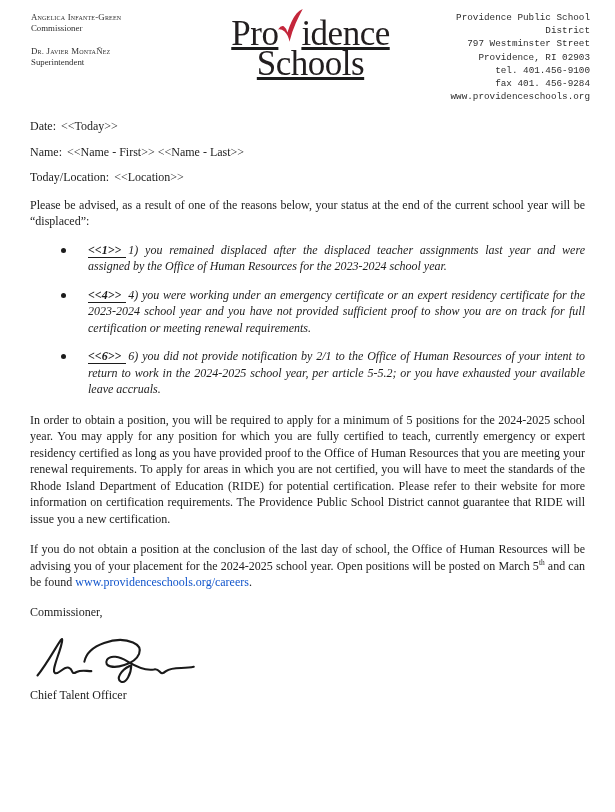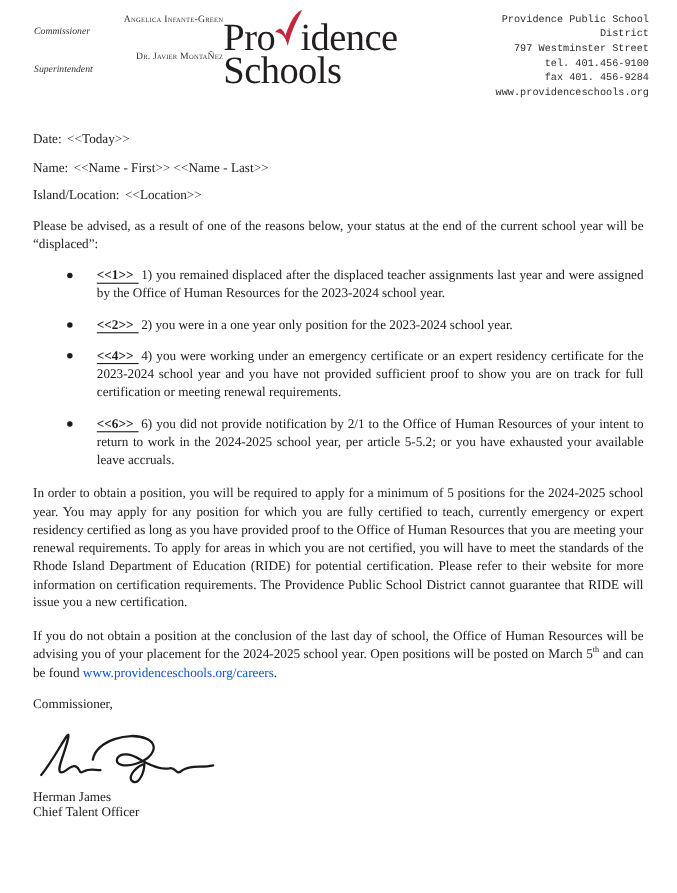--- a/index.html
+++ b/index.html
@@ -23,30 +23,29 @@
   .lh-left {
     width: 172px;
     font-size: 8.8px;
     line-height: 10.5px;
     color: #2e2e2e;
     padding-top: 3px;
   }
   .lh-left .sc {
     font-variant: small-caps;
     letter-spacing: 0.2px;
-    text-align: right;
   }
   .lh-left .role {
-    font-style: italic;
     margin-bottom: 13px;
   }
   .lh-logo {
     flex: 1;
-    text-align: left;
+    text-align: center;
     padding-top: 2px;
+    text-decoration: underline;
   }
   .logo-line1, .logo-line2 {
     font-family: "Liberation Serif", serif;
     color: #221e1f;
     font-size: 35px;
     line-height: 30px;
     letter-spacing: -0.5px;
     white-space: nowrap;
   }
   .logo-check {
@@ -77,20 +76,21 @@
   .meta-block { margin-top: 14px; }
   .meta-line { margin: 0 0 9px 0; }
   .meta-line .label { margin-right: 5px; }
 
   .intro { margin-top: 11px; text-align: justify; }
 
   ul.reasons {
     list-style: none;
     margin: 12px 0 0 0;
     padding: 0;
+    font-style: italic;
   }
   ul.reasons li {
     position: relative;
     padding-left: 58px;
     margin-bottom: 12px;
     text-align: justify;
   }
   ul.reasons li .dot {
     position: absolute;
     left: 31px;
@@ -140,39 +140,39 @@
   <div class="lh-logo">
     <div class="logo-line1"><span>Pro</span><span class="logo-check"><svg viewBox="0 0 100 110" width="26" height="34" preserveAspectRatio="none">
             <path d="M4,66 Q16,52 26,56 Q36,62 40,76 Q56,34 76,14 Q86,4 99,0 Q85,22 72,46 Q58,72 48,106 Q43,84 29,73 Q17,64 4,66 Z" fill="#c4263b"></path>
           </svg></span><span>idence</span></div>
     <div class="logo-line2">Schools</div>
   </div>
 
   <div class="lh-right">
     <div>Providence Public School District</div>
     <div>797 Westminster Street</div>
+    <div>Providence, RI  02903</div>
     <div>tel. 401.456-9100</div>
     <div>fax 401. 456-9284</div>
     <div>www.providenceschools.org</div>
   </div>
 </div>
 
 <div class="page-body">
 
   <div class="meta-block">
     <p class="meta-line"><span class="label">Date:</span><span>&lt;&lt;Today&gt;&gt;</span></p>
     <p class="meta-line"><span class="label">Name:</span><span>&lt;&lt;Name - First&gt;&gt; &lt;&lt;Name - Last&gt;&gt;</span></p>
-    <p class="meta-line"><span class="label">Island/Location:</span><span>&lt;&lt;Location&gt;&gt;</span></p>
+    <p class="meta-line"><span class="label">Today/Location:</span><span>&lt;&lt;Location&gt;&gt;</span></p>
   </div>
 
   <p class="intro">Please be advised, as a result of one of the reasons below, your status at the end of the current school year will be “displaced”:</p>
 
   <ul class="reasons">
     <li><span class="dot"></span><span class="token">&lt;&lt;1&gt;&gt;</span><span>1) you remained displaced after the displaced teacher assignments last year and were assigned by the Office of Human Resources for the 2023-2024 school year.</span></li>
-    <li><span class="dot"></span><span class="token">&lt;&lt;2&gt;&gt;</span><span>2) you were in a one year only position for the 2023-2024 school year.</span></li>
     <li><span class="dot"></span><span class="token">&lt;&lt;4&gt;&gt;</span><span>4) you were working under an emergency certificate or an expert residency certificate for the 2023-2024 school year and you have not provided sufficient proof to show you are on track for full certification or meeting renewal requirements.</span></li>
     <li><span class="dot"></span><span class="token">&lt;&lt;6&gt;&gt;</span><span>6) you did not provide notification by 2/1 to the Office of Human Resources of your intent to return to work in the 2024-2025 school year, per article 5-5.2; or you have exhausted your available leave accruals.</span></li>
   </ul>
 
   <p class="para">In order to obtain a position, you will be required to apply for a minimum of 5 positions for the 2024-2025 school year.  You may apply for any position for which you are fully certified to teach, currently emergency or expert residency certified as long as you have provided proof to the Office of Human Resources that you are meeting your renewal requirements. To apply for areas in which you are not certified, you will have to meet the standards of the Rhode Island Department of Education (RIDE) for potential certification.  Please refer to their website for more information on certification requirements.  The Providence Public School District cannot guarantee that RIDE will issue you a new certification.</p>
 
   <p class="para"><span>If you do not obtain a position at the conclusion of the last day of school, the Office of Human Resources will be advising you of your placement for the 2024-2025 school year. Open positions will be posted on March 5</span><span class="sup">th</span><span> and can be found </span><a class="careers-link">www.providenceschools.org/careers</a><span>.</span></p>
 
   <p class="closing">Commissioner,</p>
 
@@ -180,16 +180,15 @@
     <svg viewBox="0 0 190 62" width="165" height="54">
       <g fill="none" stroke="#1a1a1a" stroke-width="2.4" stroke-linecap="round">
         <path d="M4,50 C14,38 26,16 31,9 C34,5 32,14 29,23 C25,35 21,45 24,47 C28,50 34,39 40,41 C46,43 42,50 49,46 C55,43 60,45 66,45"></path>
         <path d="M58,34 C62,14 96,4 114,12 C128,18 122,32 104,38 C92,42 80,40 84,32 C88,26 98,28 108,34 C118,40 128,45 138,43 C146,41 144,52 152,45 C160,39 172,43 184,40"></path>
         <path d="M112,38 C112,48 106,60 100,57 C94,54 100,44 110,39"></path>
       </g>
     </svg>
   </div>
 
   <div class="sig-block">
-    <div>Herman James</div>
     <div>Chief Talent Officer</div>
   </div>
 </div>
 
 </body></html>

